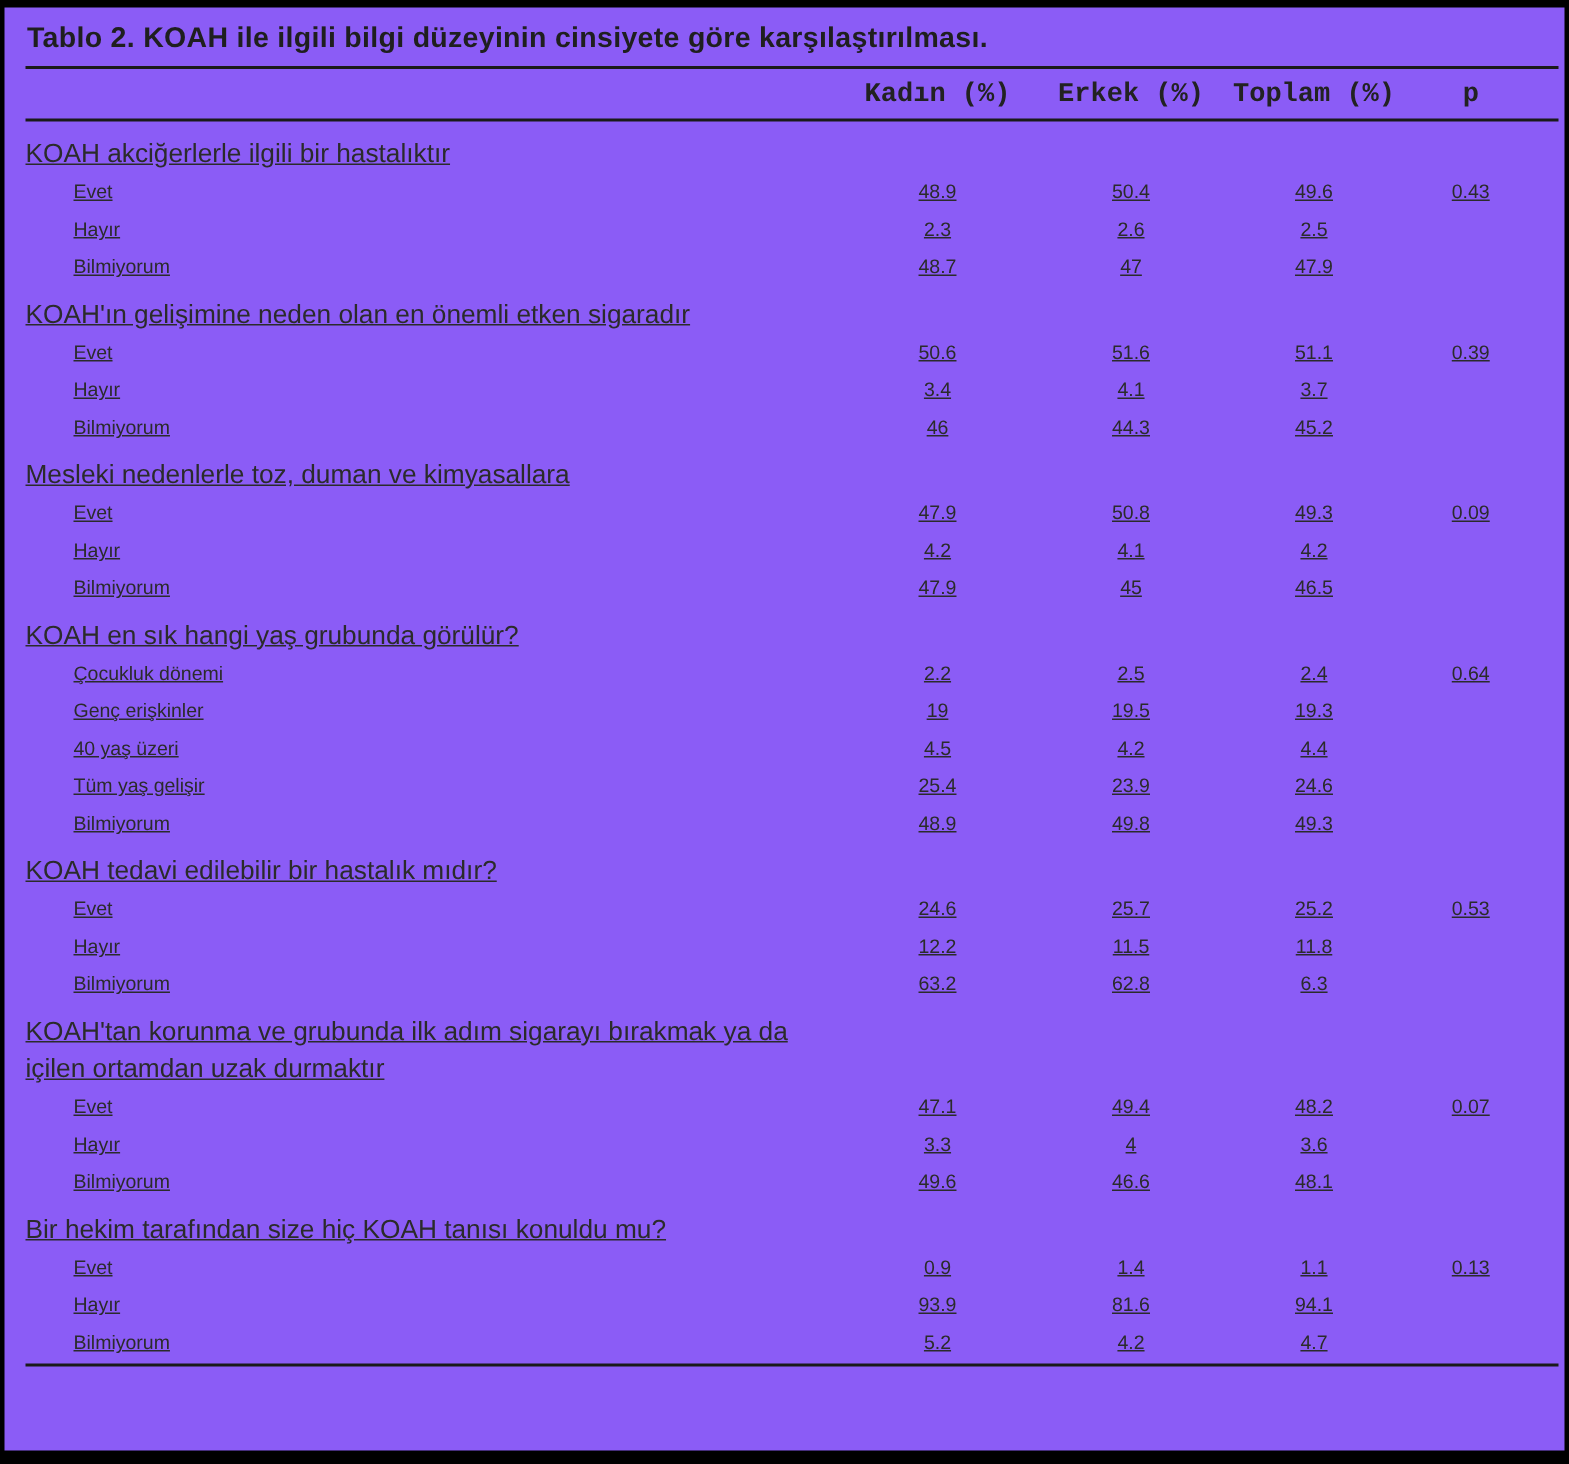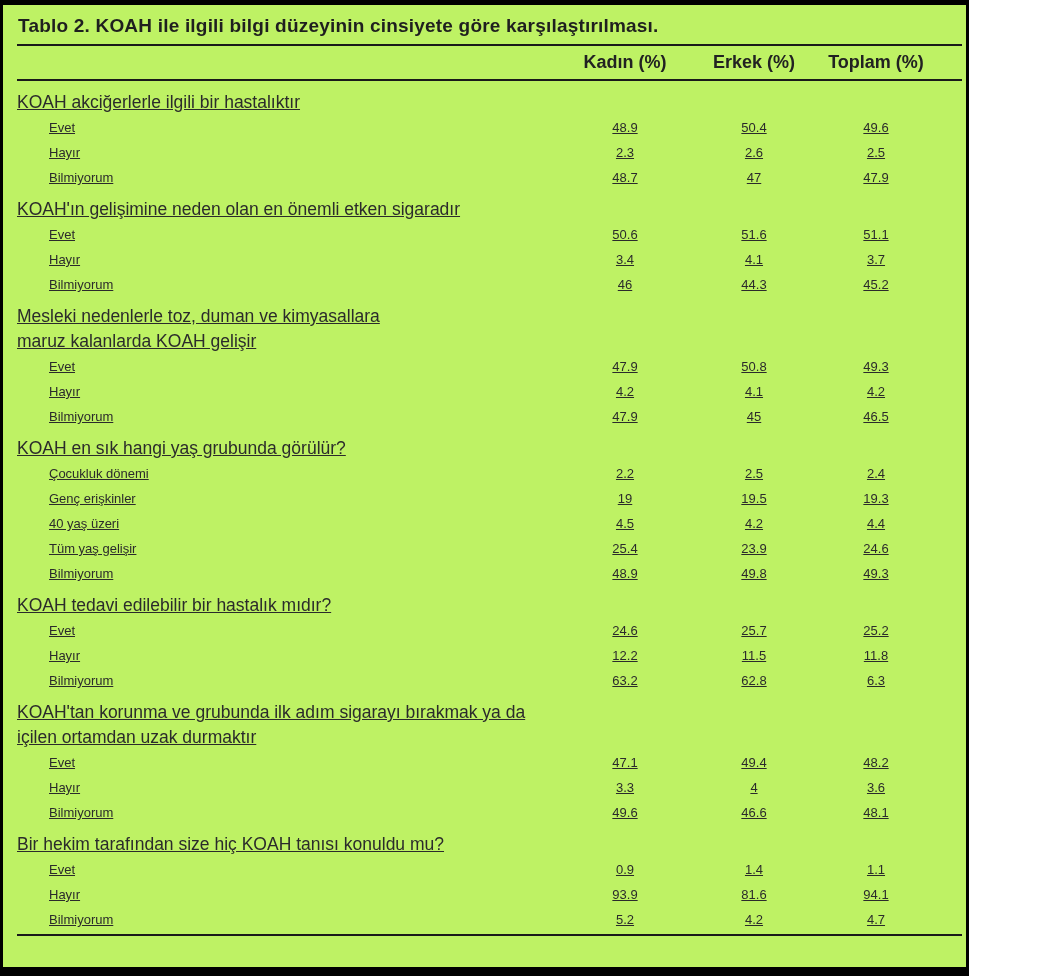--- a/index.html
+++ b/index.html
@@ -1,21 +1,21 @@
 <!DOCTYPE html>
 <html><head>
 <meta charset="utf-8">
 <style>
   html, body { margin: 0; padding: 0; background: #ffffff; }
   * { box-sizing: border-box; }
 
   .table-card {
-    width: 969px;
+    width: 1046px;
     height: 976px;
-    background: #bef264;
+    background: #8b5cf6;
     border-top: 5px solid #000;
     border-bottom: 9px solid #000;
     border-left: 3px solid #000;
     border-right: 3px solid #000;
     font-family: "Liberation Sans", "DejaVu Sans", sans-serif;
     color: #2b2b2b;
     overflow: hidden;
     position: relative;
   }
 
@@ -42,21 +42,21 @@
     align-items: center;
   }
 
   .header-row {
     height: 33px;
     padding: 0 3px 0 14px;
     font-weight: bold;
     font-size: 18px;
     color: #222;
   }
-  .header-row .col-head { text-align: center; }
+  .header-row .col-head { text-align: center; font-family: Liberation Mono, monospace; }
 
   .tbody {
     padding: 2px 3px 0 14px;
     text-decoration: underline;
   }
 
   .section-title {
     font-size: 17.5px;
     line-height: 25px;
     padding-top: 7px;
@@ -137,21 +137,20 @@
   </div>
       <div class="grid-row data-row">
     <div class="answer-label">Bilmiyorum</div>
     <div class="num">46</div>
     <div class="num">44.3</div>
     <div class="num">45.2</div>
     <div class="num"></div>
   </div>
       <div class="section-title">
         <span class="qline">Mesleki nedenlerle toz, duman ve kimyasallara</span>
-        <span class="qline">maruz kalanlarda KOAH gelişir</span>
       </div>
       <div class="grid-row data-row">
     <div class="answer-label">Evet</div>
     <div class="num">47.9</div>
     <div class="num">50.8</div>
     <div class="num">49.3</div>
     <div class="num">0.09</div>
   </div>
       <div class="grid-row data-row">
     <div class="answer-label">Hayır</div>

